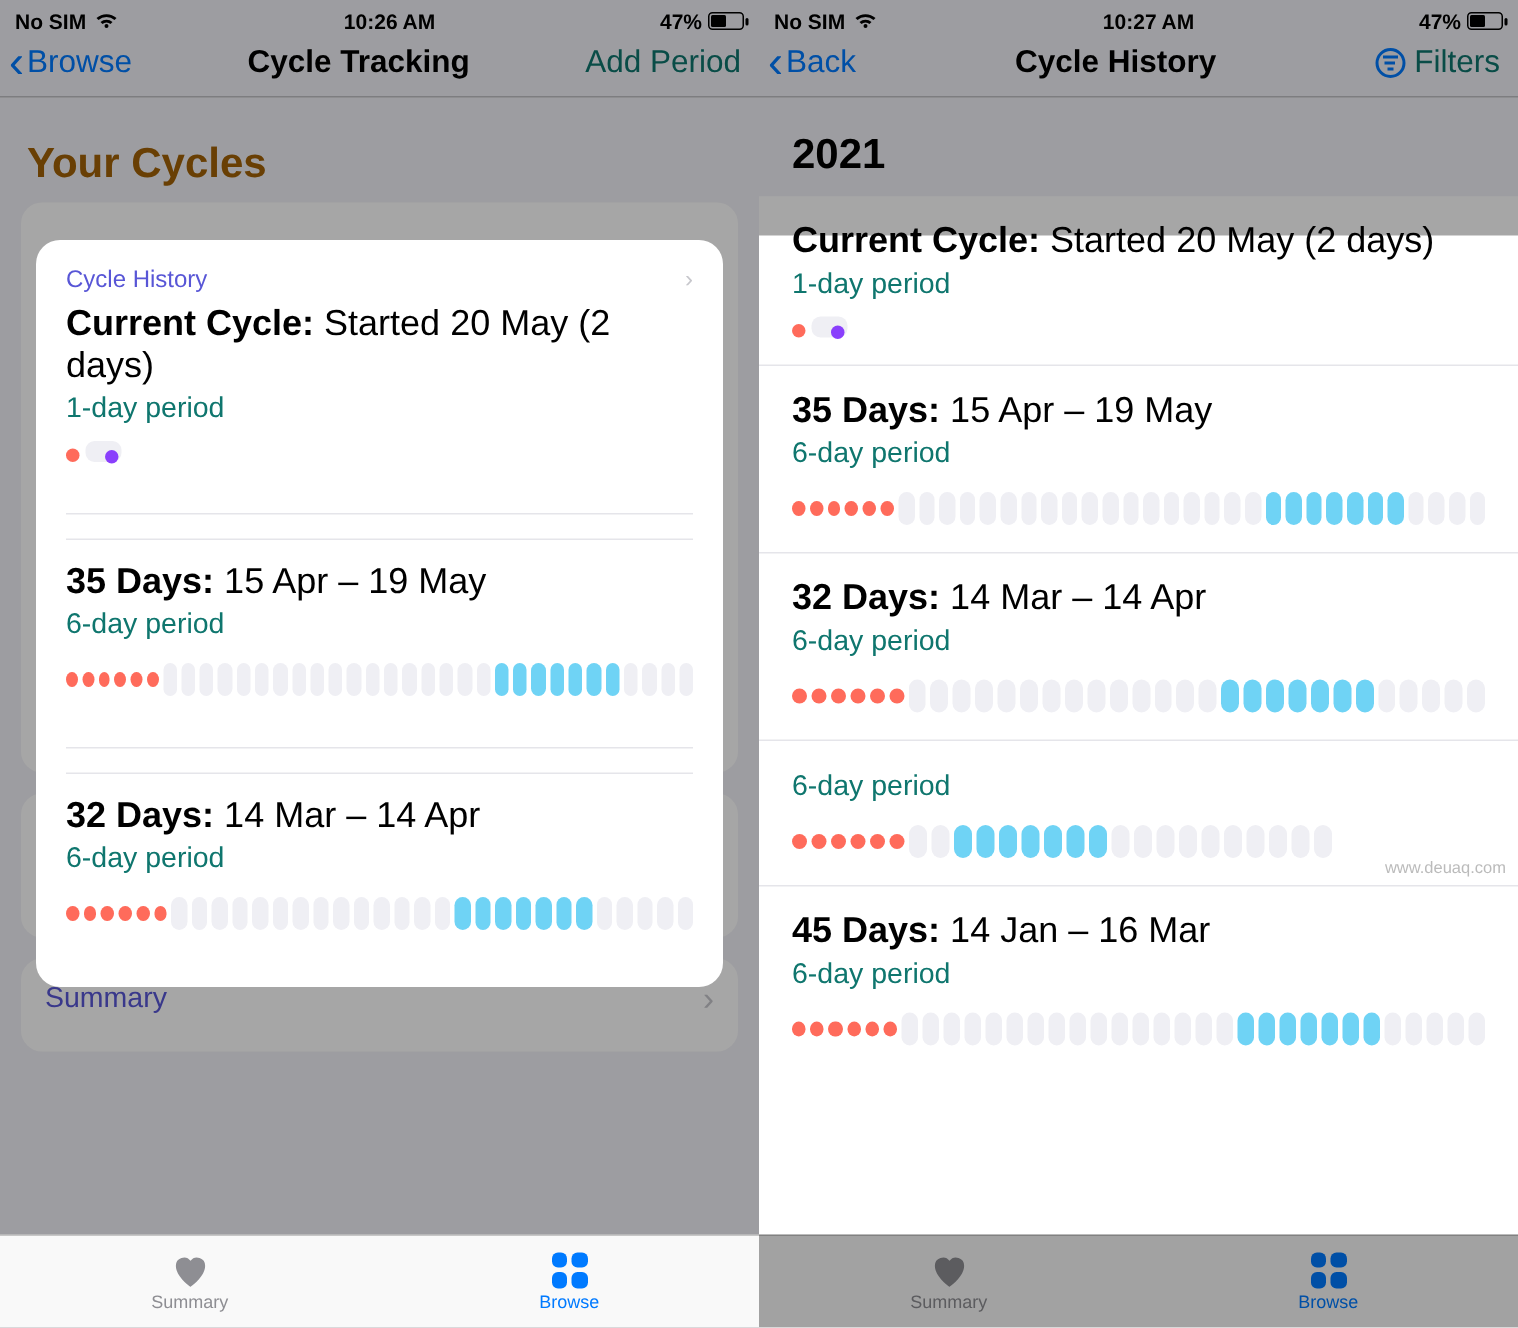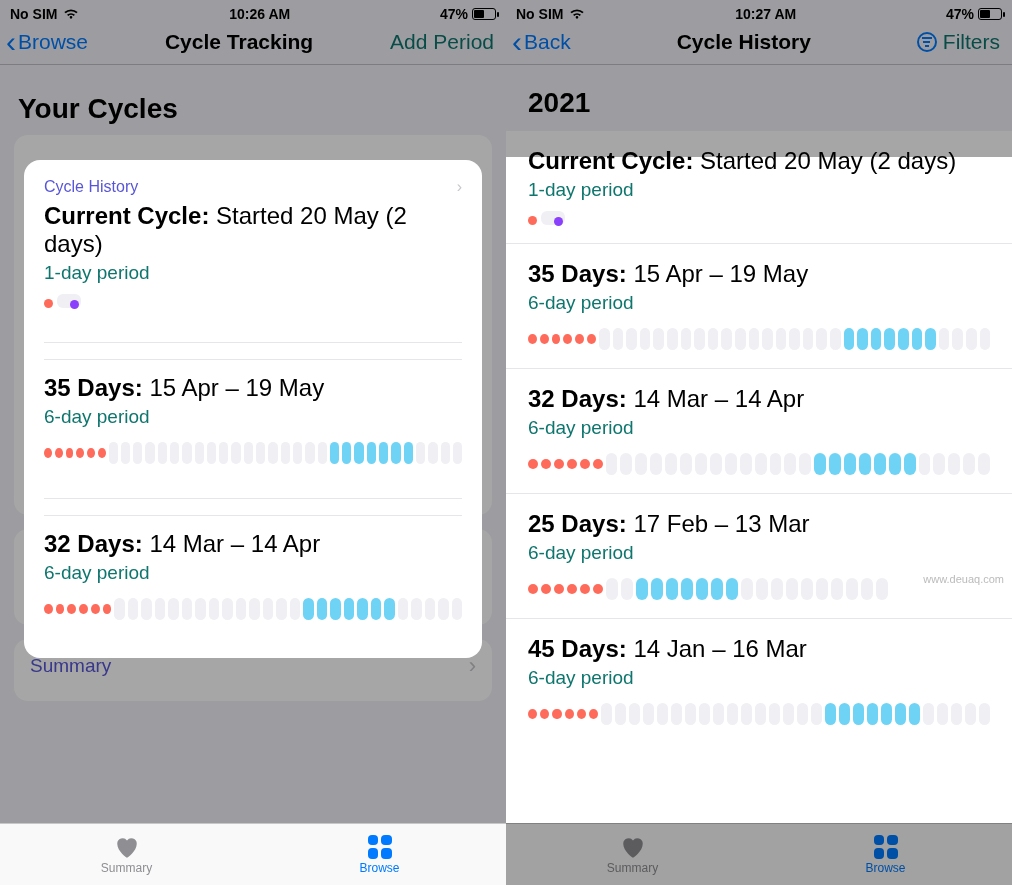--- a/index.html
+++ b/index.html
@@ -59,21 +59,21 @@
   .nav-title { font-size: 21px; font-weight:600; color:#000; }
   .nav-right { color:#0f766e; font-size:21px; display:flex; align-items:center; gap:6px;}
   .filter-icon{
     width:20px;height:20px;border:2px solid #007aff;border-radius:50%;
     display:flex;flex-direction:column;justify-content:center;align-items:center;gap:2px;
   }
   .filter-icon span{display:block;height:2px;background:#007aff;}
   
   .content { padding: 0 14px; }
   .section-heading {
-    font-size: 28px; font-weight: 700; color:#000000;
+    font-size: 28px; font-weight: 700; color:#a16207;
     padding: 28px 0 10px 4px;
   }
   .year-heading{
     font-size: 28px; font-weight:700; color:#000;
     padding: 22px 14px 12px 22px;
   }
   .card {
     background:#fff; border-radius:14px; padding:14px 16px;
     margin-bottom: 14px;
   }
@@ -424,21 +424,20 @@
           <span class="dot blue"></span>
           <span class="dot blue"></span>
           <span class="dot"></span>
           <span class="dot"></span>
           <span class="dot"></span>
           <span class="dot"></span>
           <span class="dot"></span>
         </div>
       </div>
       <div class="list-item">
-        <div class="cycle-title"><b>25 Days:</b><span class="range"> 17 Feb – 13 Mar</span></div>
         <div class="cycle-sub">6-day period</div>
         <div class="dots">
           <span class="dot small red" style="height: 10px; align-self: center;"></span>
           <span class="dot small red" style="height: 10px; align-self: center;"></span>
           <span class="dot small red" style="height: 10px; align-self: center;"></span>
           <span class="dot small red" style="height: 10px; align-self: center;"></span>
           <span class="dot small red" style="height: 10px; align-self: center;"></span>
           <span class="dot small red" style="height: 10px; align-self: center;"></span>
           <span class="dot"></span>
           <span class="dot"></span>

